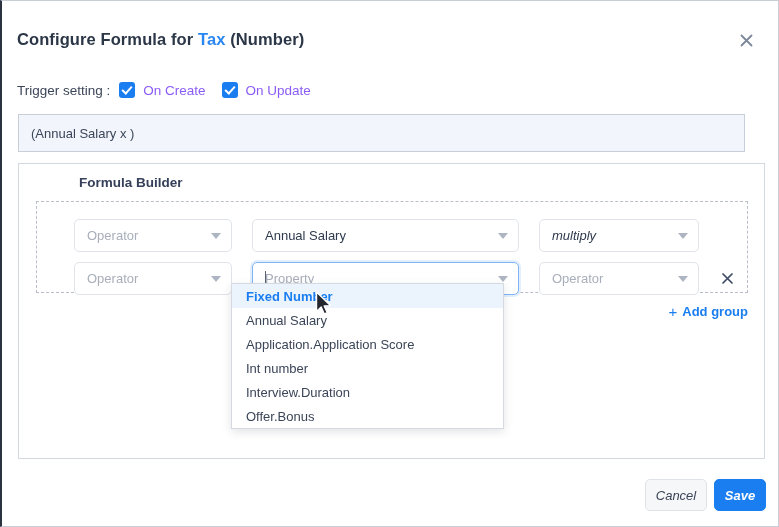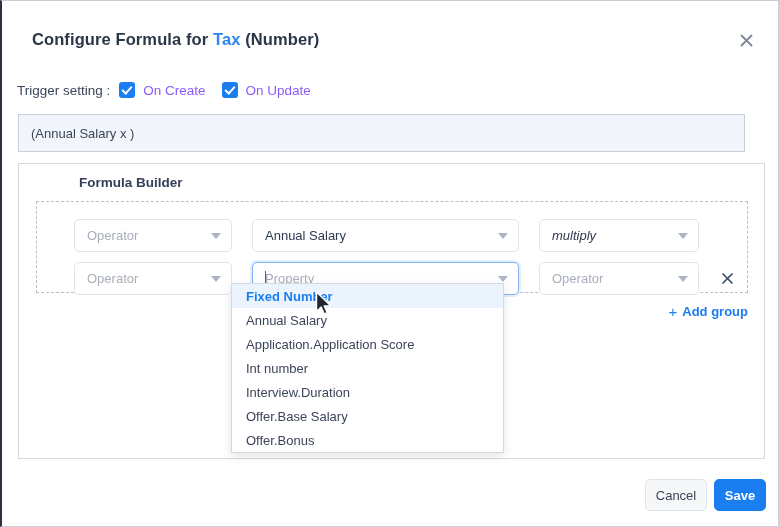--- a/index.html
+++ b/index.html
@@ -19,21 +19,21 @@
     overflow: hidden;
   }
 
   
   .hdr {
     position: absolute; left: 0; top: 0; width: 779px; height: 66px;
   }
   .hdr-title {
     position: absolute; left: 15px; top: 29px;
     font-size: 16.5px; font-weight: bold; color: #2b3647;
-    letter-spacing: .1px; white-space: nowrap; margin-left: 15px;
+    letter-spacing: .1px; white-space: nowrap;
   }
   .hdr-title .accent { color: #2a86f0; }
   .hdr-title .plain { font-weight: bold; color: #2b3647; }
   .close-btn {
     position: absolute; right: 24px; top: 28px;
     width: 22px; height: 22px; cursor: pointer;
     display: flex; align-items: center; justify-content: center;
   }
 
   
@@ -150,21 +150,21 @@
   }
 
   
   .footer {
     position: absolute; left: 0; bottom: 0; width: 779px; height: 62px;
   }
   .btn {
     position: absolute; top: 15px; height: 32px;
     border-radius: 5px; font-size: 13px;
     display: flex; align-items: center; justify-content: center;
-    cursor: pointer; white-space: nowrap;
+    cursor: pointer; white-space: nowrap; font-style: italic;
   }
   .btn-cancel {
     right: 74px; width: 62px;
     background: #f6f7f9; border: 1px solid #dfe3e8; color: #3b4558;
   }
   .btn-save {
     right: 15px; width: 52px;
     background: #1a7ef0; border: 1px solid #1a7ef0; color: #ffffff;
     font-weight: bold;
   }
@@ -242,21 +242,20 @@
       <span>Add group</span>
     </div>
   </div>
 
   <div class="dropdown">
     <div class="dd-item sel">Fixed Number</div>
     <div class="dd-item">Annual Salary</div>
     <div class="dd-item">Application.Application Score</div>
     <div class="dd-item">Int number</div>
     <div class="dd-item">Interview.Duration</div>
-    <div class="dd-item">Offer.Base Salary</div>
     <div class="dd-item">Offer.Bonus</div>
   </div>
 
   <div class="cursor">
     <svg width="18" height="26" viewBox="0 0 18 26" aria-hidden="true">
       <path d="M1.5 1 L1.5 20.5 L6.2 16 L9.3 23 L12.3 21.6 L9.2 14.9 L15.4 14.6 Z" fill="#22262e" stroke="#ffffff" stroke-width="1.4" stroke-linejoin="round"></path>
     </svg>
   </div>
 
   <div class="footer">

